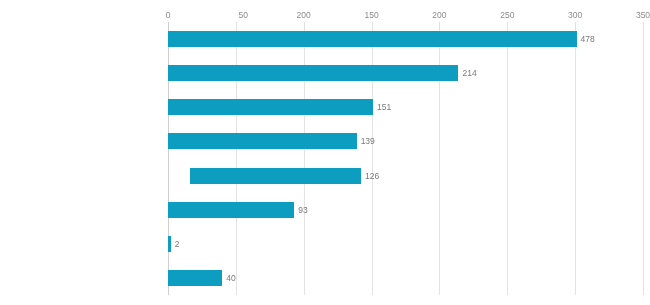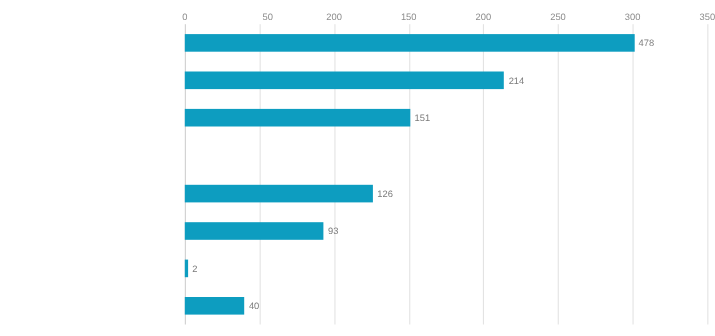--- a/index.html
+++ b/index.html
@@ -101,21 +101,25 @@
         <span class="bar-value">478</span>
       </div>
       <div class="row" style="top: 43.1875px;">
         <div class="bar" style="width: 290.429px; background: rgb(13, 157, 192);"></div>
         <span class="bar-value">214</span>
       </div>
       <div class="row" style="top: 77.3125px;">
         <div class="bar" style="width: 204.929px; background: rgb(13, 157, 192);"></div>
         <span class="bar-value">151</span>
       </div>
-      <div class="row" style="top: 145.562px;">
+      <div class="row" style="top: 111.438px;">
+        <div class="bar" style="width: 188.643px; background: rgb(13, 157, 192);"></div>
+        <span class="bar-value">139</span>
+      </div>
+      <div class="row" style="top: 145.562px; padding-left: 22px;">
         <div class="bar" style="width: 171px; background: rgb(13, 157, 192);"></div>
         <span class="bar-value">126</span>
       </div>
       <div class="row" style="top: 179.688px;">
         <div class="bar" style="width: 126.214px; background: rgb(13, 157, 192);"></div>
         <span class="bar-value">93</span>
       </div>
       <div class="row" style="top: 213.812px;">
         <div class="bar" style="width: 2.71429px; background: rgb(13, 157, 192);"></div>
         <span class="bar-value">2</span>

